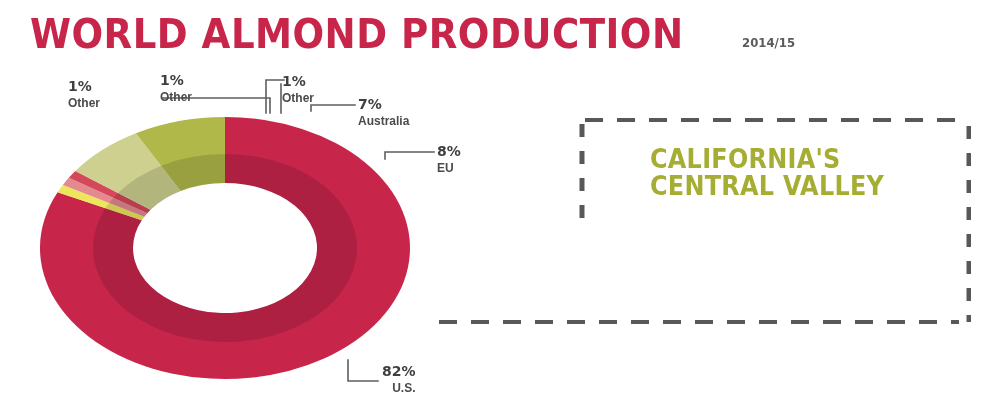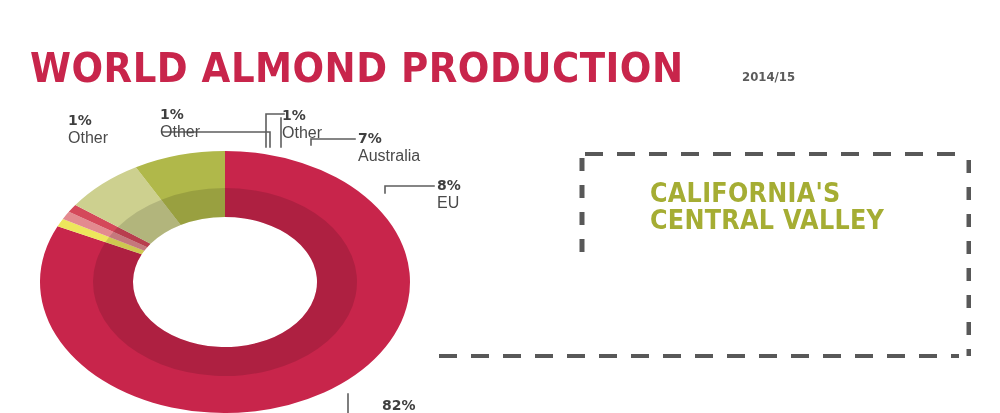--- a/index.html
+++ b/index.html
@@ -15,21 +15,20 @@
     overflow: hidden;
     font-family: "Liberation Sans", sans-serif;
     -webkit-font-smoothing: antialiased;
   }
 
   #stage {
     position: absolute;
     left: 0; top: 0;
     width: 1000px;
     height: 324px;
-    margin-top: 34px;
   }
 
   
   #title-block {
     position: absolute;
     left: 30px;
     top: 14px;
     display: flex;
     align-items: flex-end;
     white-space: nowrap;
@@ -74,22 +73,22 @@
   .callout .pct {
     font-family: "DejaVu Sans", sans-serif;
     font-weight: 700;
     font-size: 14px;
     line-height: 17px;
     color: #3f3f3f;
     display: block;
   }
   .callout .region {
     font-family: "Liberation Sans", sans-serif;
-    font-weight: 400;
-    font-size: 16px;
+    font-weight: 700;
+    font-size: 12px;
     line-height: 17px;
     color: #4a4a4a;
     display: block;
   }
 
   #label-other   { left: 68px;  top: 78px;  text-align: left; }
   #label-chile   { left: 160px; top: 72px;  text-align: left; }
   #label-turkey  { left: 282px; top: 73px;  text-align: left; }
   #label-australia { left: 358px; top: 96px; text-align: left; }
   #label-eu      { left: 437px; top: 143px; text-align: left; }

